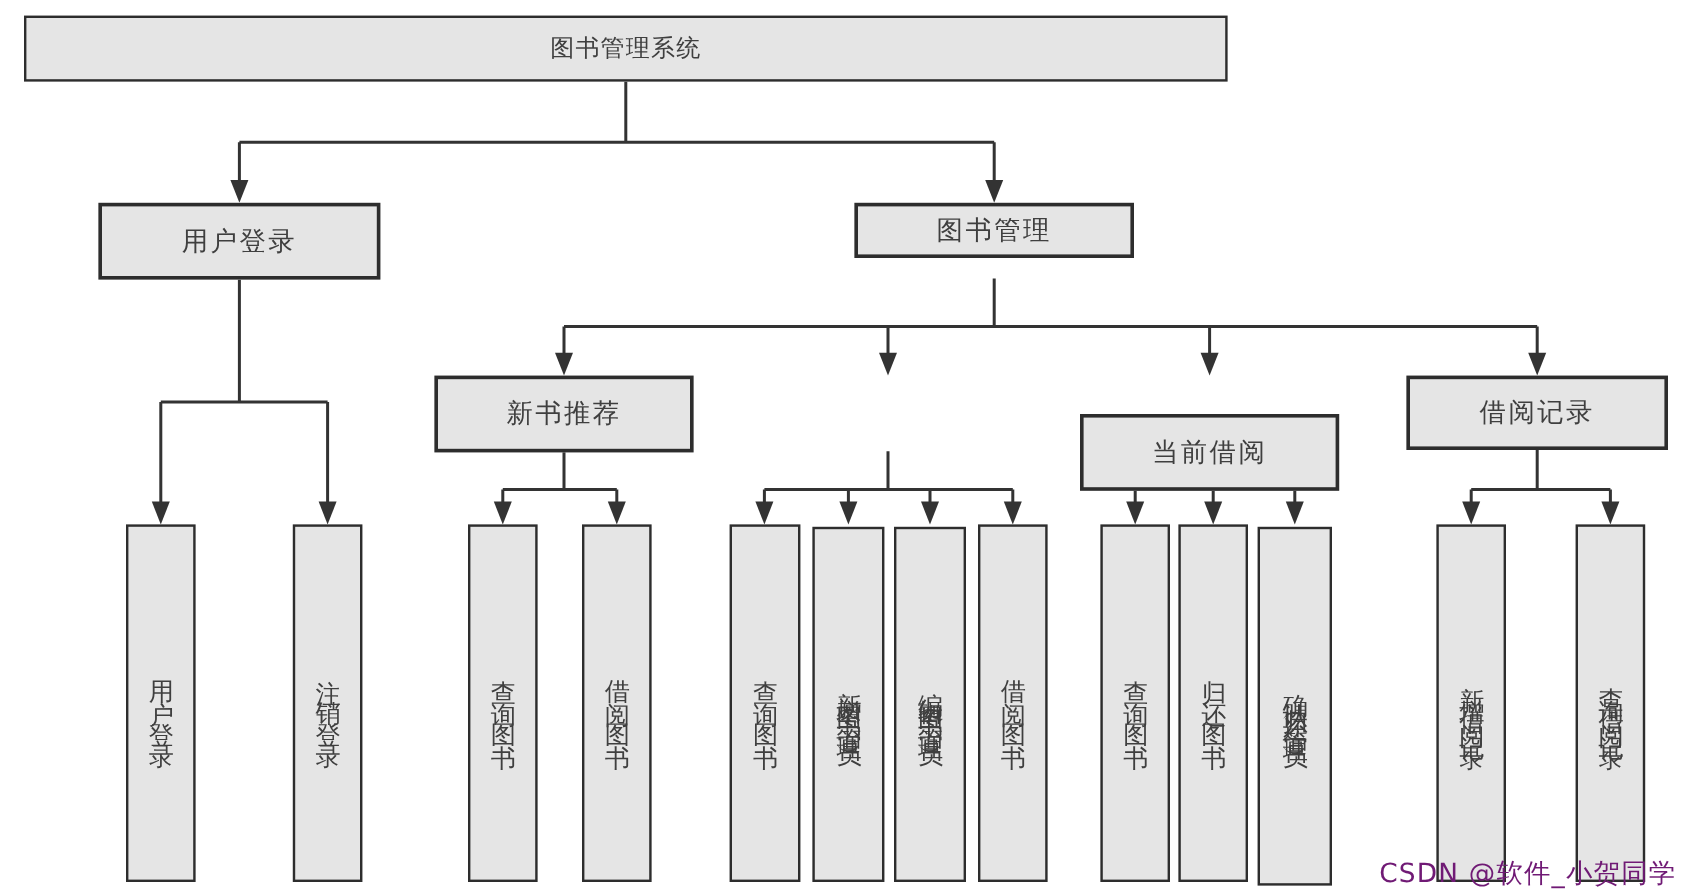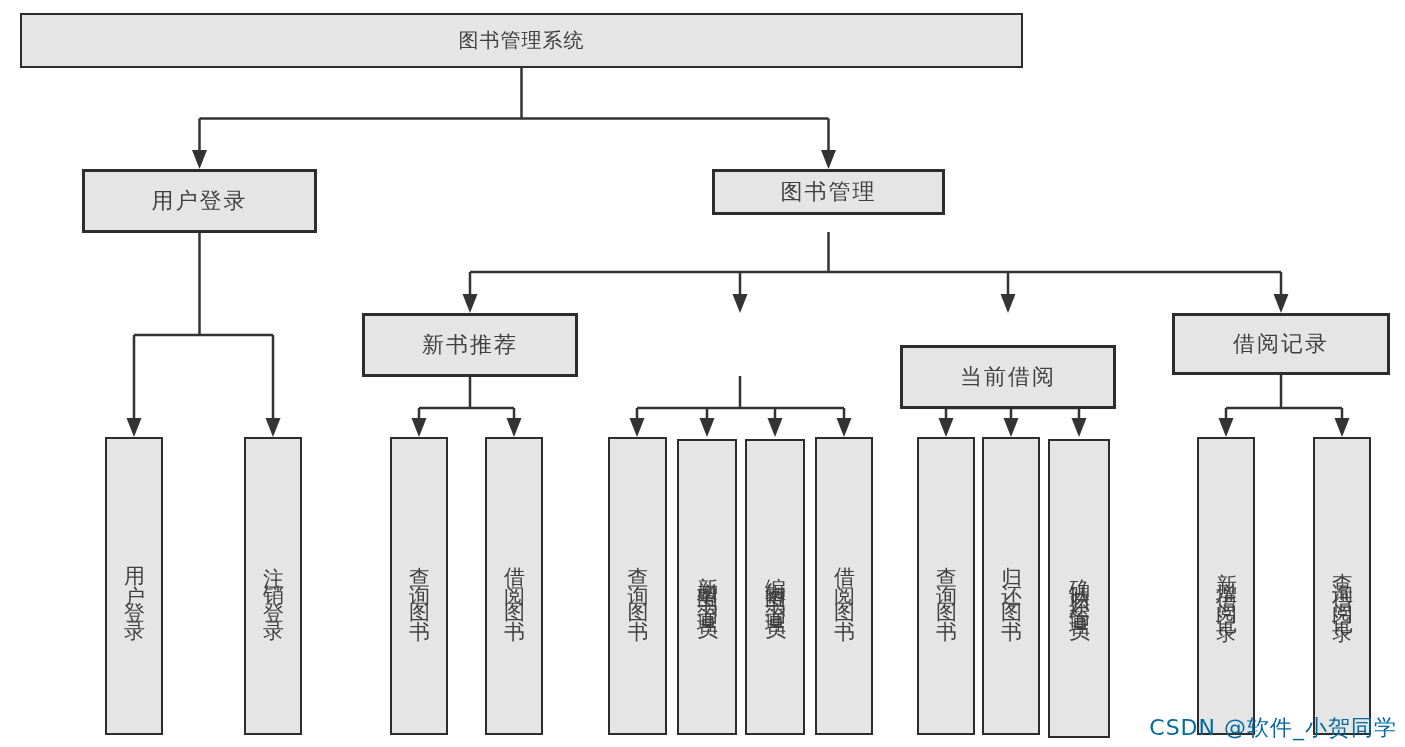--- a/index.html
+++ b/index.html
@@ -37,21 +37,21 @@
     color: #3f3f3f;
   }
   .node.leaf.sp4 span { letter-spacing: 18px; }
   .node.leaf.sp6 span { letter-spacing: 10px; }
   .node.leaf.sp9 span { letter-spacing: 6px; }
   .watermark {
     position: absolute;
     right: 8px;
     bottom: 4px;
     font-size: 22px;
-    color: #0369a1;
+    color: #701a75;
     letter-spacing: 1px;
     white-space: nowrap;
   }
 </style>
 </head>
 <body>
 
 <div class="stage">
 
   <svg class="connectors" viewBox="0 0 1405 747" xmlns="http://www.w3.org/2000/svg">

